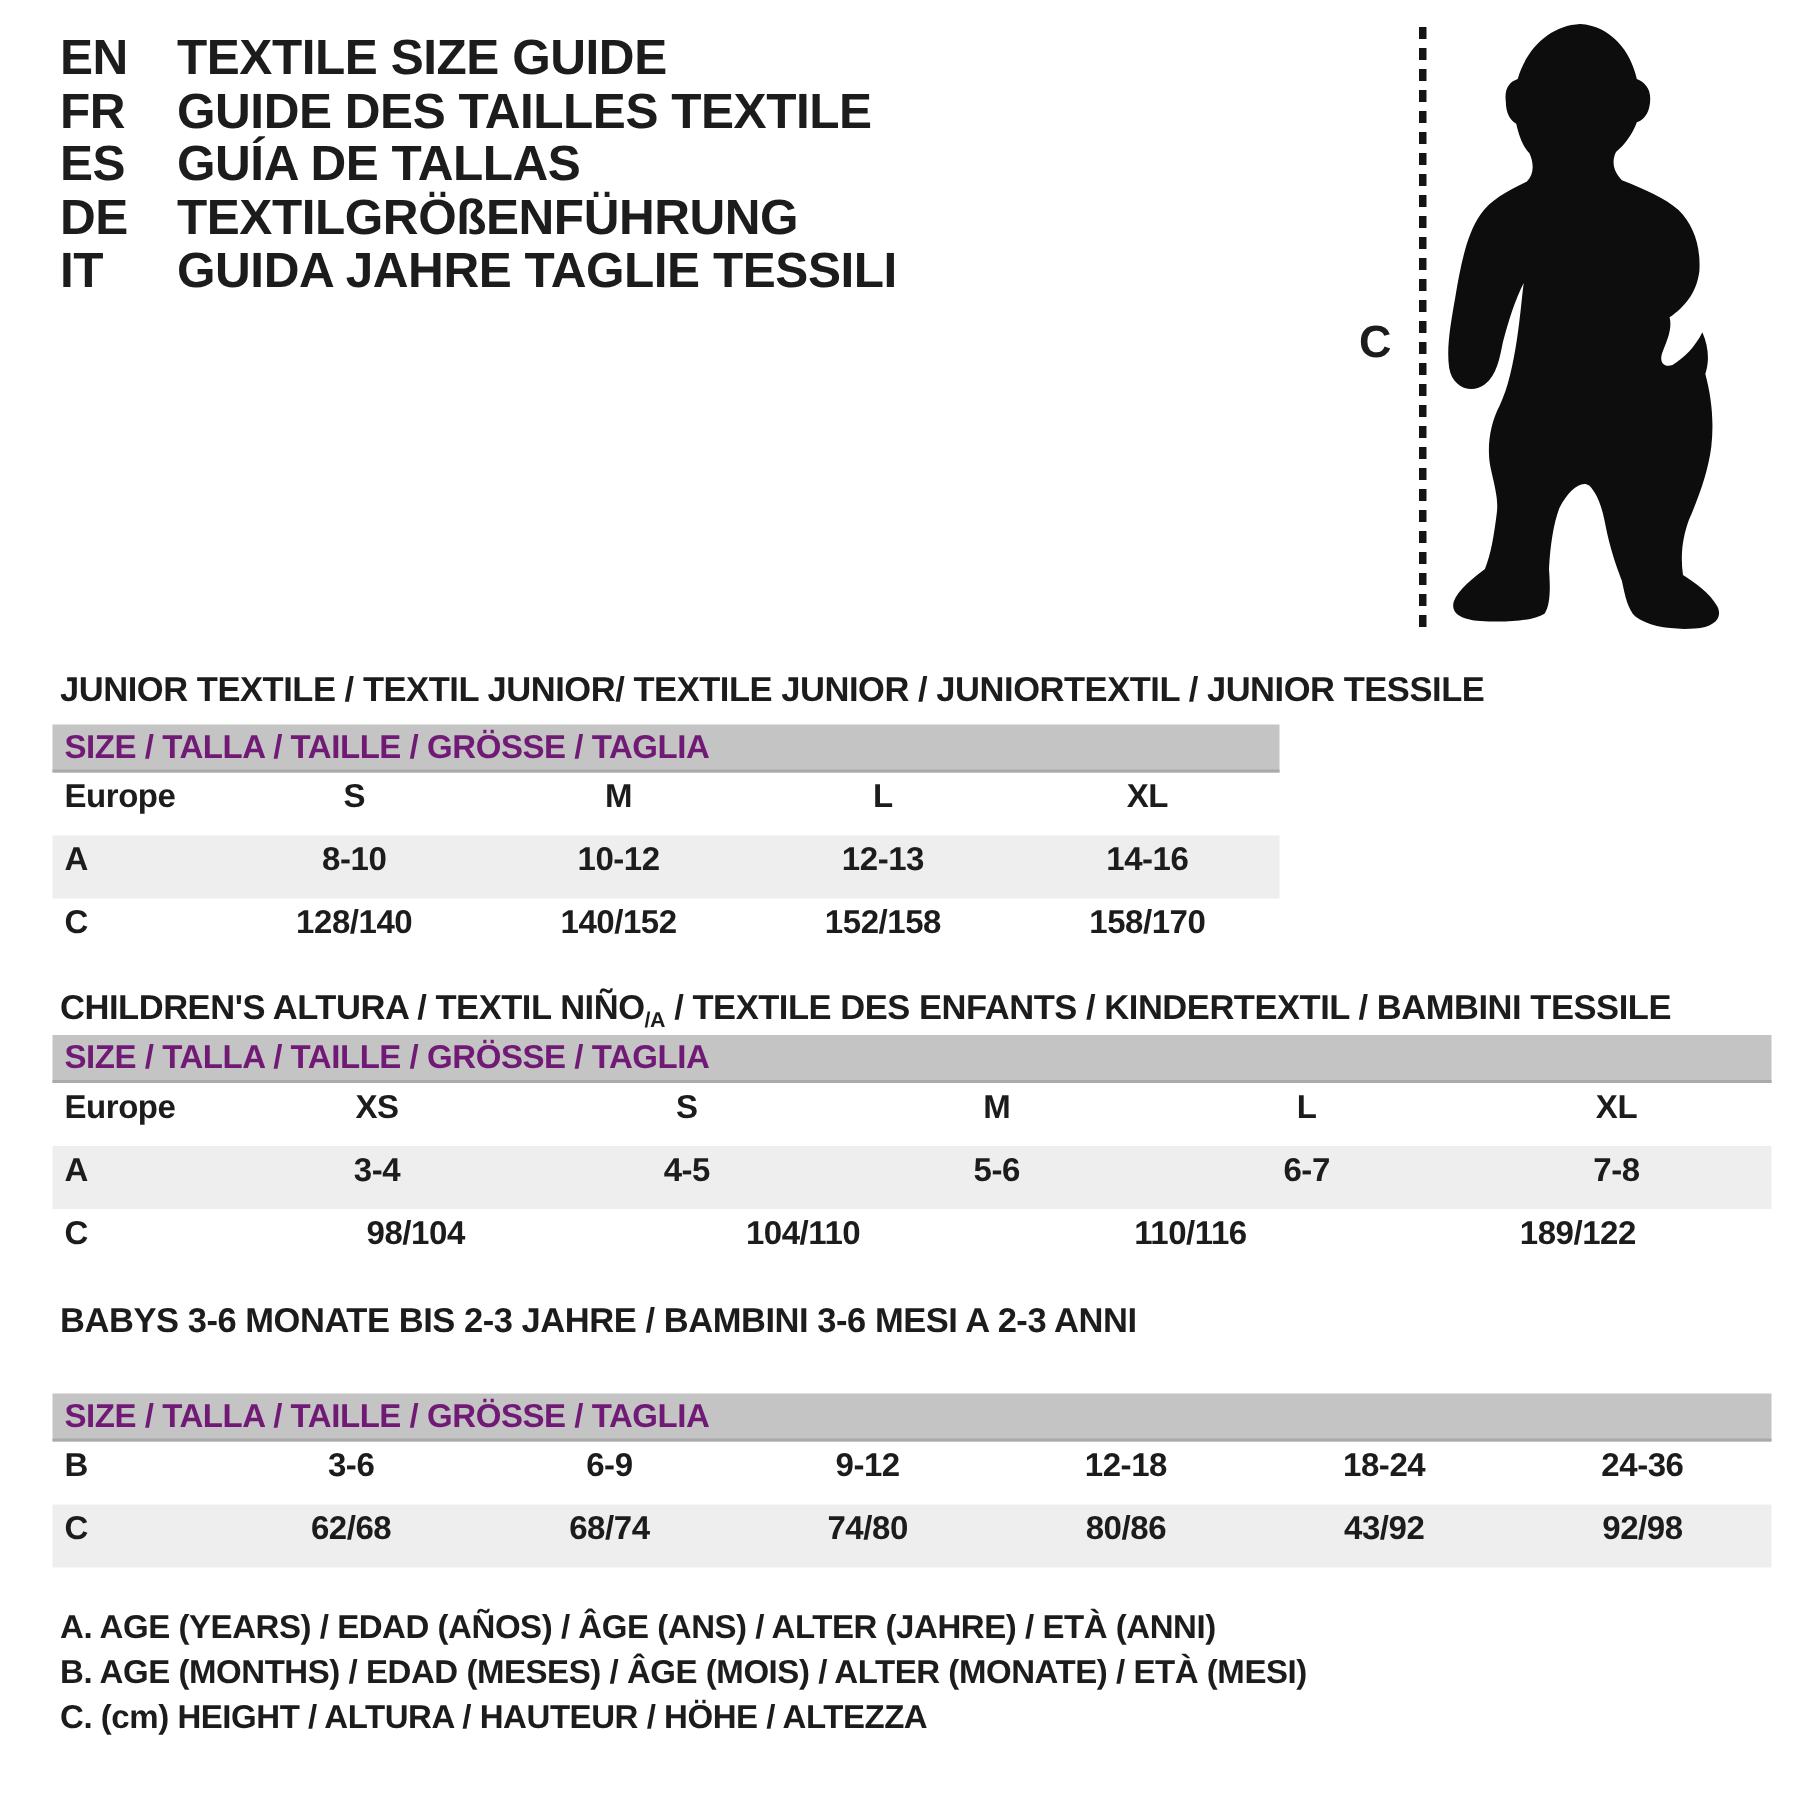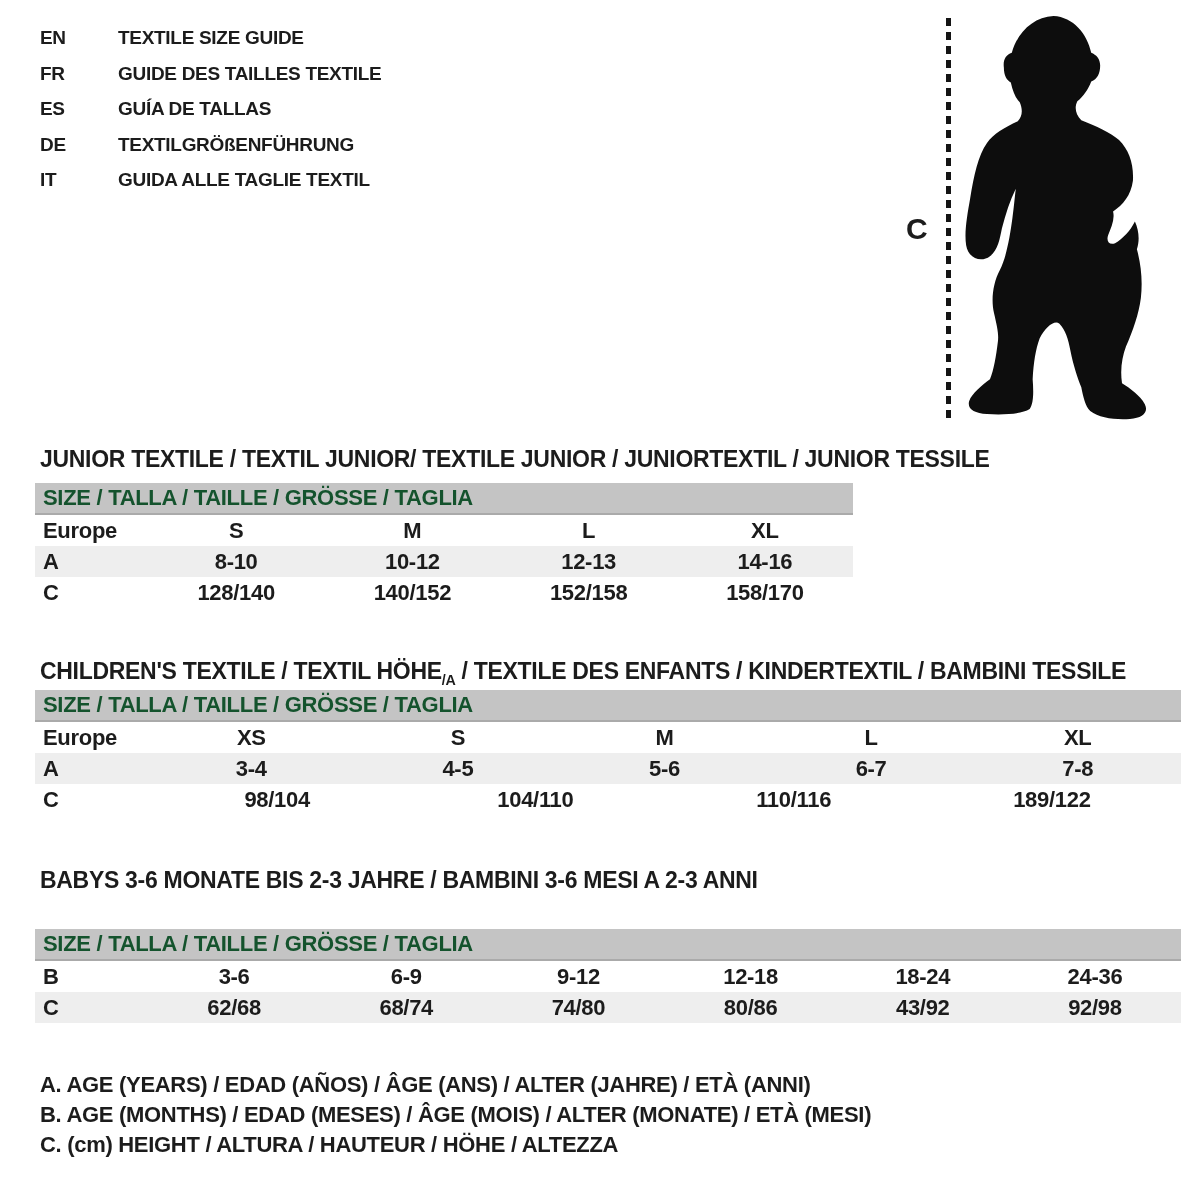--- a/index.html
+++ b/index.html
@@ -10,21 +10,21 @@
     font-weight: bold;
     color: #1c1c1c;
     letter-spacing: -0.3px;
     position: relative;
     overflow: hidden;
   }
   .abs { position: absolute; }
 
   
   .lang-block { left: 40px; top: 20px; }
-  .lang-row { display: flex; line-height: 35.6px; font-size: 19px; }
+  .lang-row { display: flex; line-height: 35.6px; font-size: 33px; }
   .lang-code { width: 78px; flex: 0 0 78px; }
   .lang-title { white-space: nowrap; }
 
   
   .dash-line {
     left: 946px; top: 18px; width: 5px; height: 400px;
     background: repeating-linear-gradient(to bottom, #141414 0 8px, transparent 8px 14px);
   }
   .fig-label { left: 906px; top: 212px; font-size: 30px; }
   .toddler-svg { left: 950px; top: 10px; }
@@ -37,24 +37,24 @@
   .sub-a { font-size: 0.62em; vertical-align: sub; }
 
   
   .stable { position: absolute; }
   .junior-table { left: 35px; top: 483px; width: 818px; }
   .children-table { left: 35px; top: 690px; width: 1146px; }
   .babies-table { left: 35px; top: 929px; width: 1146px; }
   .size-bar {
     height: 30px; line-height: 30px;
     background: #c4c4c4; border-bottom: 2px solid #aaaaaa;
-    padding-left: 8px; font-size: 22px; color: #14532d;
+    padding-left: 8px; font-size: 22px; color: #701a75;
     white-space: nowrap;
   }
-  .trow { display: flex; height: 31px; line-height: 31px; font-size: 22px; }
+  .trow { display: flex; height: 42px; line-height: 31px; font-size: 22px; }
   .trow.alt { background: #eeeeee; }
   .cell { flex: 1; text-align: center; white-space: nowrap; }
   .cell.rowlabel { flex: 0 0 105px; text-align: left; padding-left: 8px; }
 
   
   .footnotes { left: 40px; top: 1070px; }
   .footnote-line { font-size: 22px; line-height: 30px; white-space: nowrap; }
 </style>
 </head>
 <body>
@@ -71,21 +71,21 @@
   <div class="lang-row">
     <span class="lang-code">ES</span>
     <span class="lang-title">GUÍA DE TALLAS</span>
   </div>
   <div class="lang-row">
     <span class="lang-code">DE</span>
     <span class="lang-title">TEXTILGRÖßENFÜHRUNG</span>
   </div>
   <div class="lang-row">
     <span class="lang-code">IT</span>
-    <span class="lang-title">GUIDA ALLE TAGLIE TEXTIL</span>
+    <span class="lang-title">GUIDA JAHRE TAGLIE TESSILI</span>
   </div>
 </section>
 
 <div class="abs dash-line"></div>
 <span class="abs fig-label">C</span>
 <svg class="abs toddler-svg" width="207" height="412" viewBox="0 0 200 415" aria-hidden="true">
   <path fill="#0d0d0d" d="
     M 100 6
     C 80 7 64 22 58 43
     C 52 45 49 50 50 58
@@ -151,21 +151,21 @@
   </div>
   <div class="trow">
     <span class="cell rowlabel">C</span>
     <span class="cell">128/140</span>
     <span class="cell">140/152</span>
     <span class="cell">152/158</span>
     <span class="cell">158/170</span>
   </div>
 </div>
 
-<h2 class="abs sec-title children-title"><span>CHILDREN'S TEXTILE / TEXTIL HÖHE</span><span class="sub-a">/A</span><span> / TEXTILE DES ENFANTS / KINDERTEXTIL / BAMBINI TESSILE</span></h2>
+<h2 class="abs sec-title children-title"><span>CHILDREN'S ALTURA / TEXTIL NIÑO</span><span class="sub-a">/A</span><span> / TEXTILE DES ENFANTS / KINDERTEXTIL / BAMBINI TESSILE</span></h2>
 <div class="stable children-table">
   <div class="size-bar">SIZE / TALLA / TAILLE / GRÖSSE / TAGLIA</div>
   <div class="trow">
     <span class="cell rowlabel">Europe</span>
     <span class="cell">XS</span>
     <span class="cell">S</span>
     <span class="cell">M</span>
     <span class="cell">L</span>
     <span class="cell">XL</span>
   </div>

